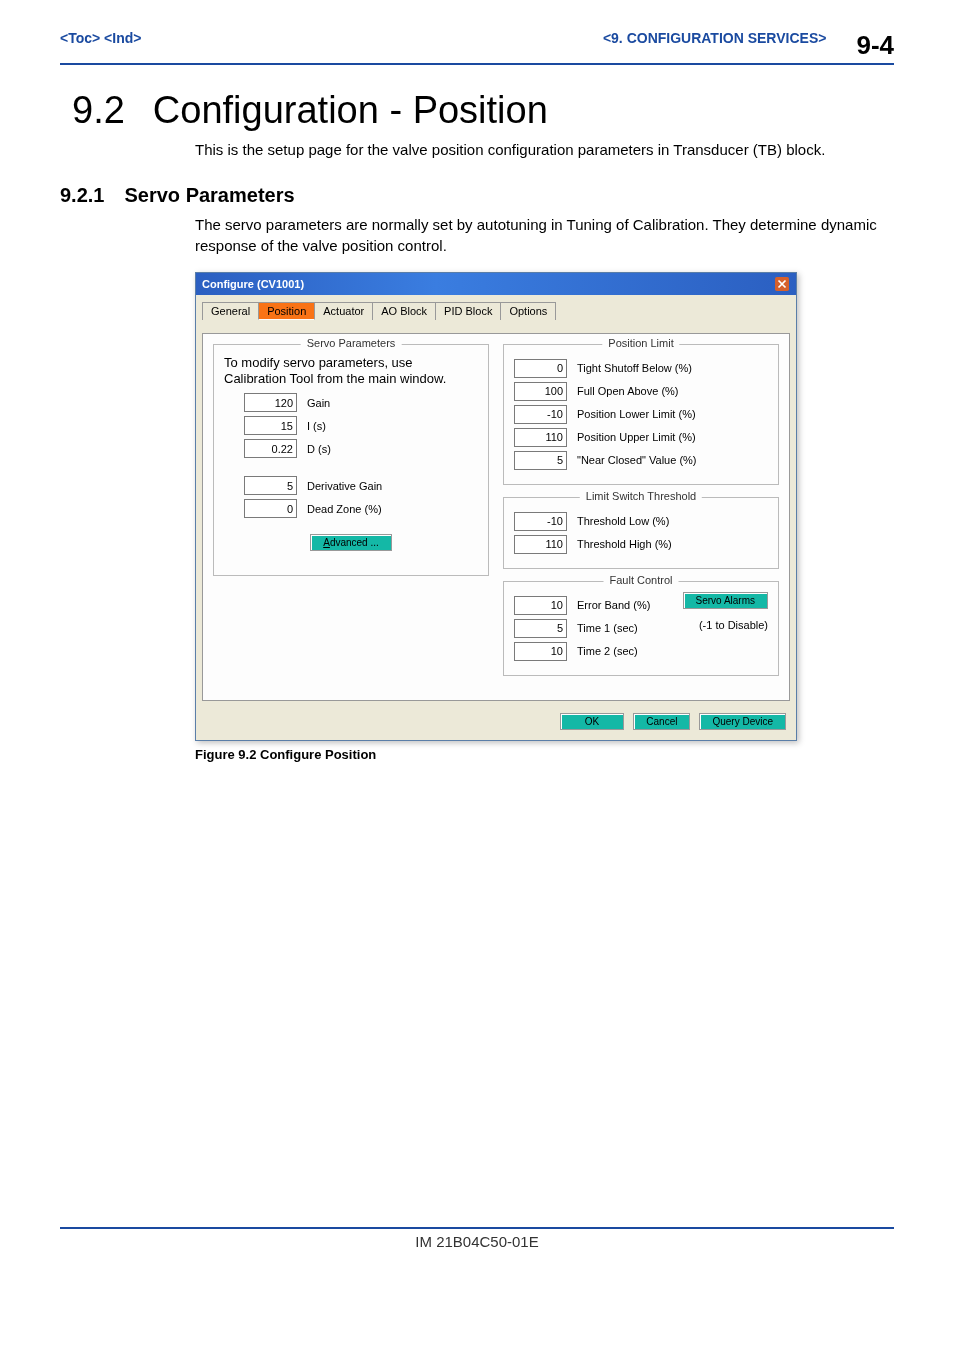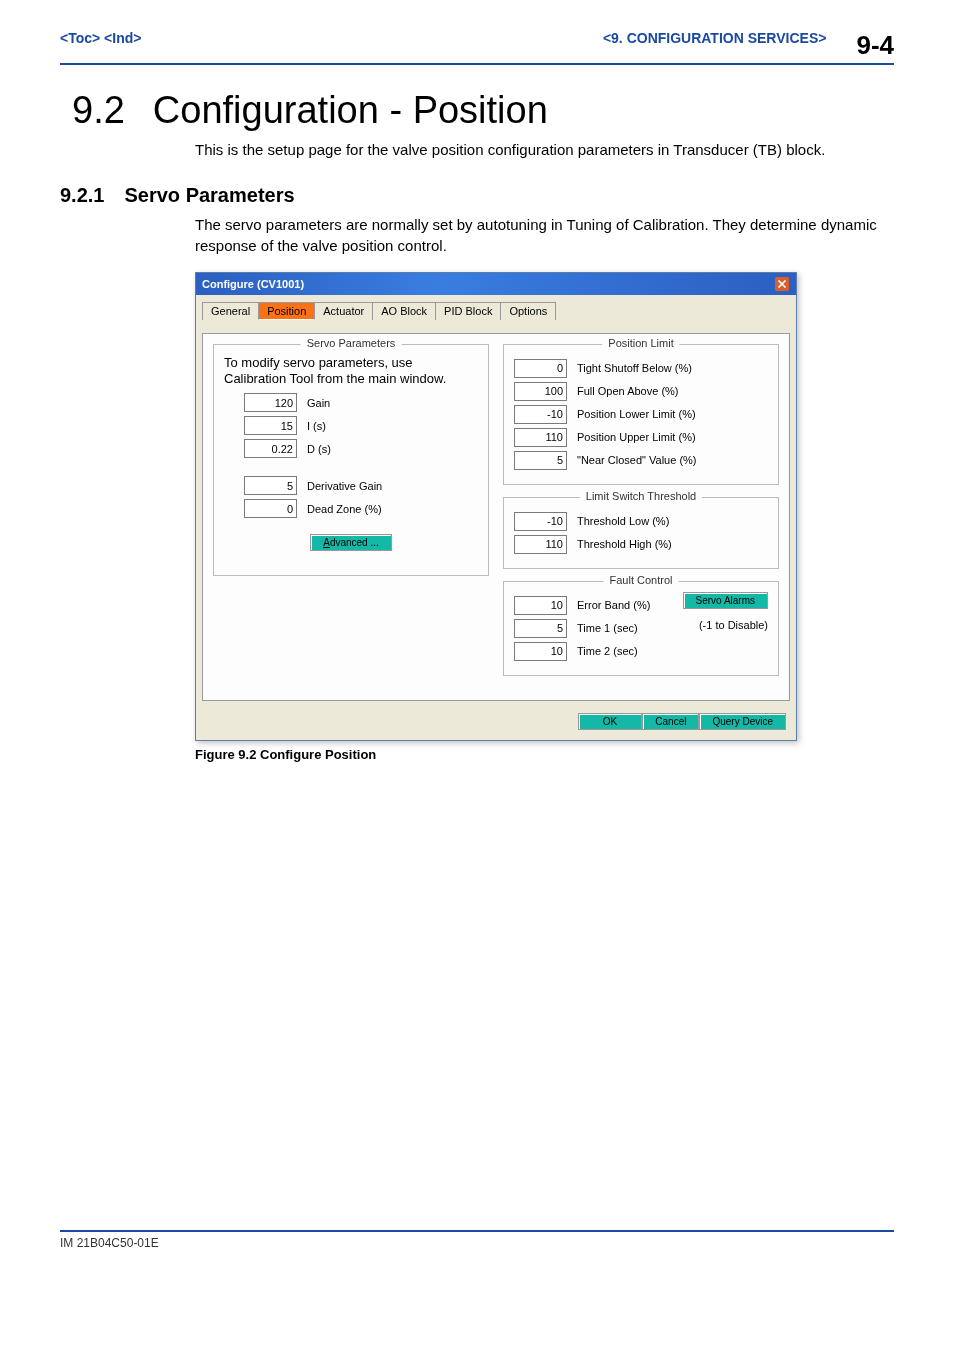--- a/index.html
+++ b/index.html
@@ -65,22 +65,22 @@
   font-size: 13px;
   margin-top: 6px;
   margin-left: 135px;
 }
 .footer {
   position: absolute;
   bottom: 30px;
   left: 60px;
   right: 60px;
   border-top: 2px solid #1a4aa0;
-  text-align: left;
-  font-size: 12px;
+  text-align: center;
+  font-size: 15px;
   padding-top: 4px;
   color: #333;
 }
 
 
 .dialog {
   width: 600px;
   margin-left: 135px;
   border: 1px solid #5a7ea8;
   box-shadow: 2px 2px 6px rgba(0,0,0,0.25);
@@ -188,21 +188,21 @@
   flex-direction: column;
   gap: 10px;
   margin-left: auto;
   text-align: right;
   align-items: flex-end;
 }
 .fc-row { display: flex; gap: 1px; }
 .dlg-buttons {
   display: flex;
   justify-content: flex-end;
-  gap: 0;
+  gap: 9px;
   padding: 6px 10px 10px 10px;
 }
 </style>
 </head>
 <body>
 
 <div class="page">
 
   <div class="header-row">
     <div class="header-left">

